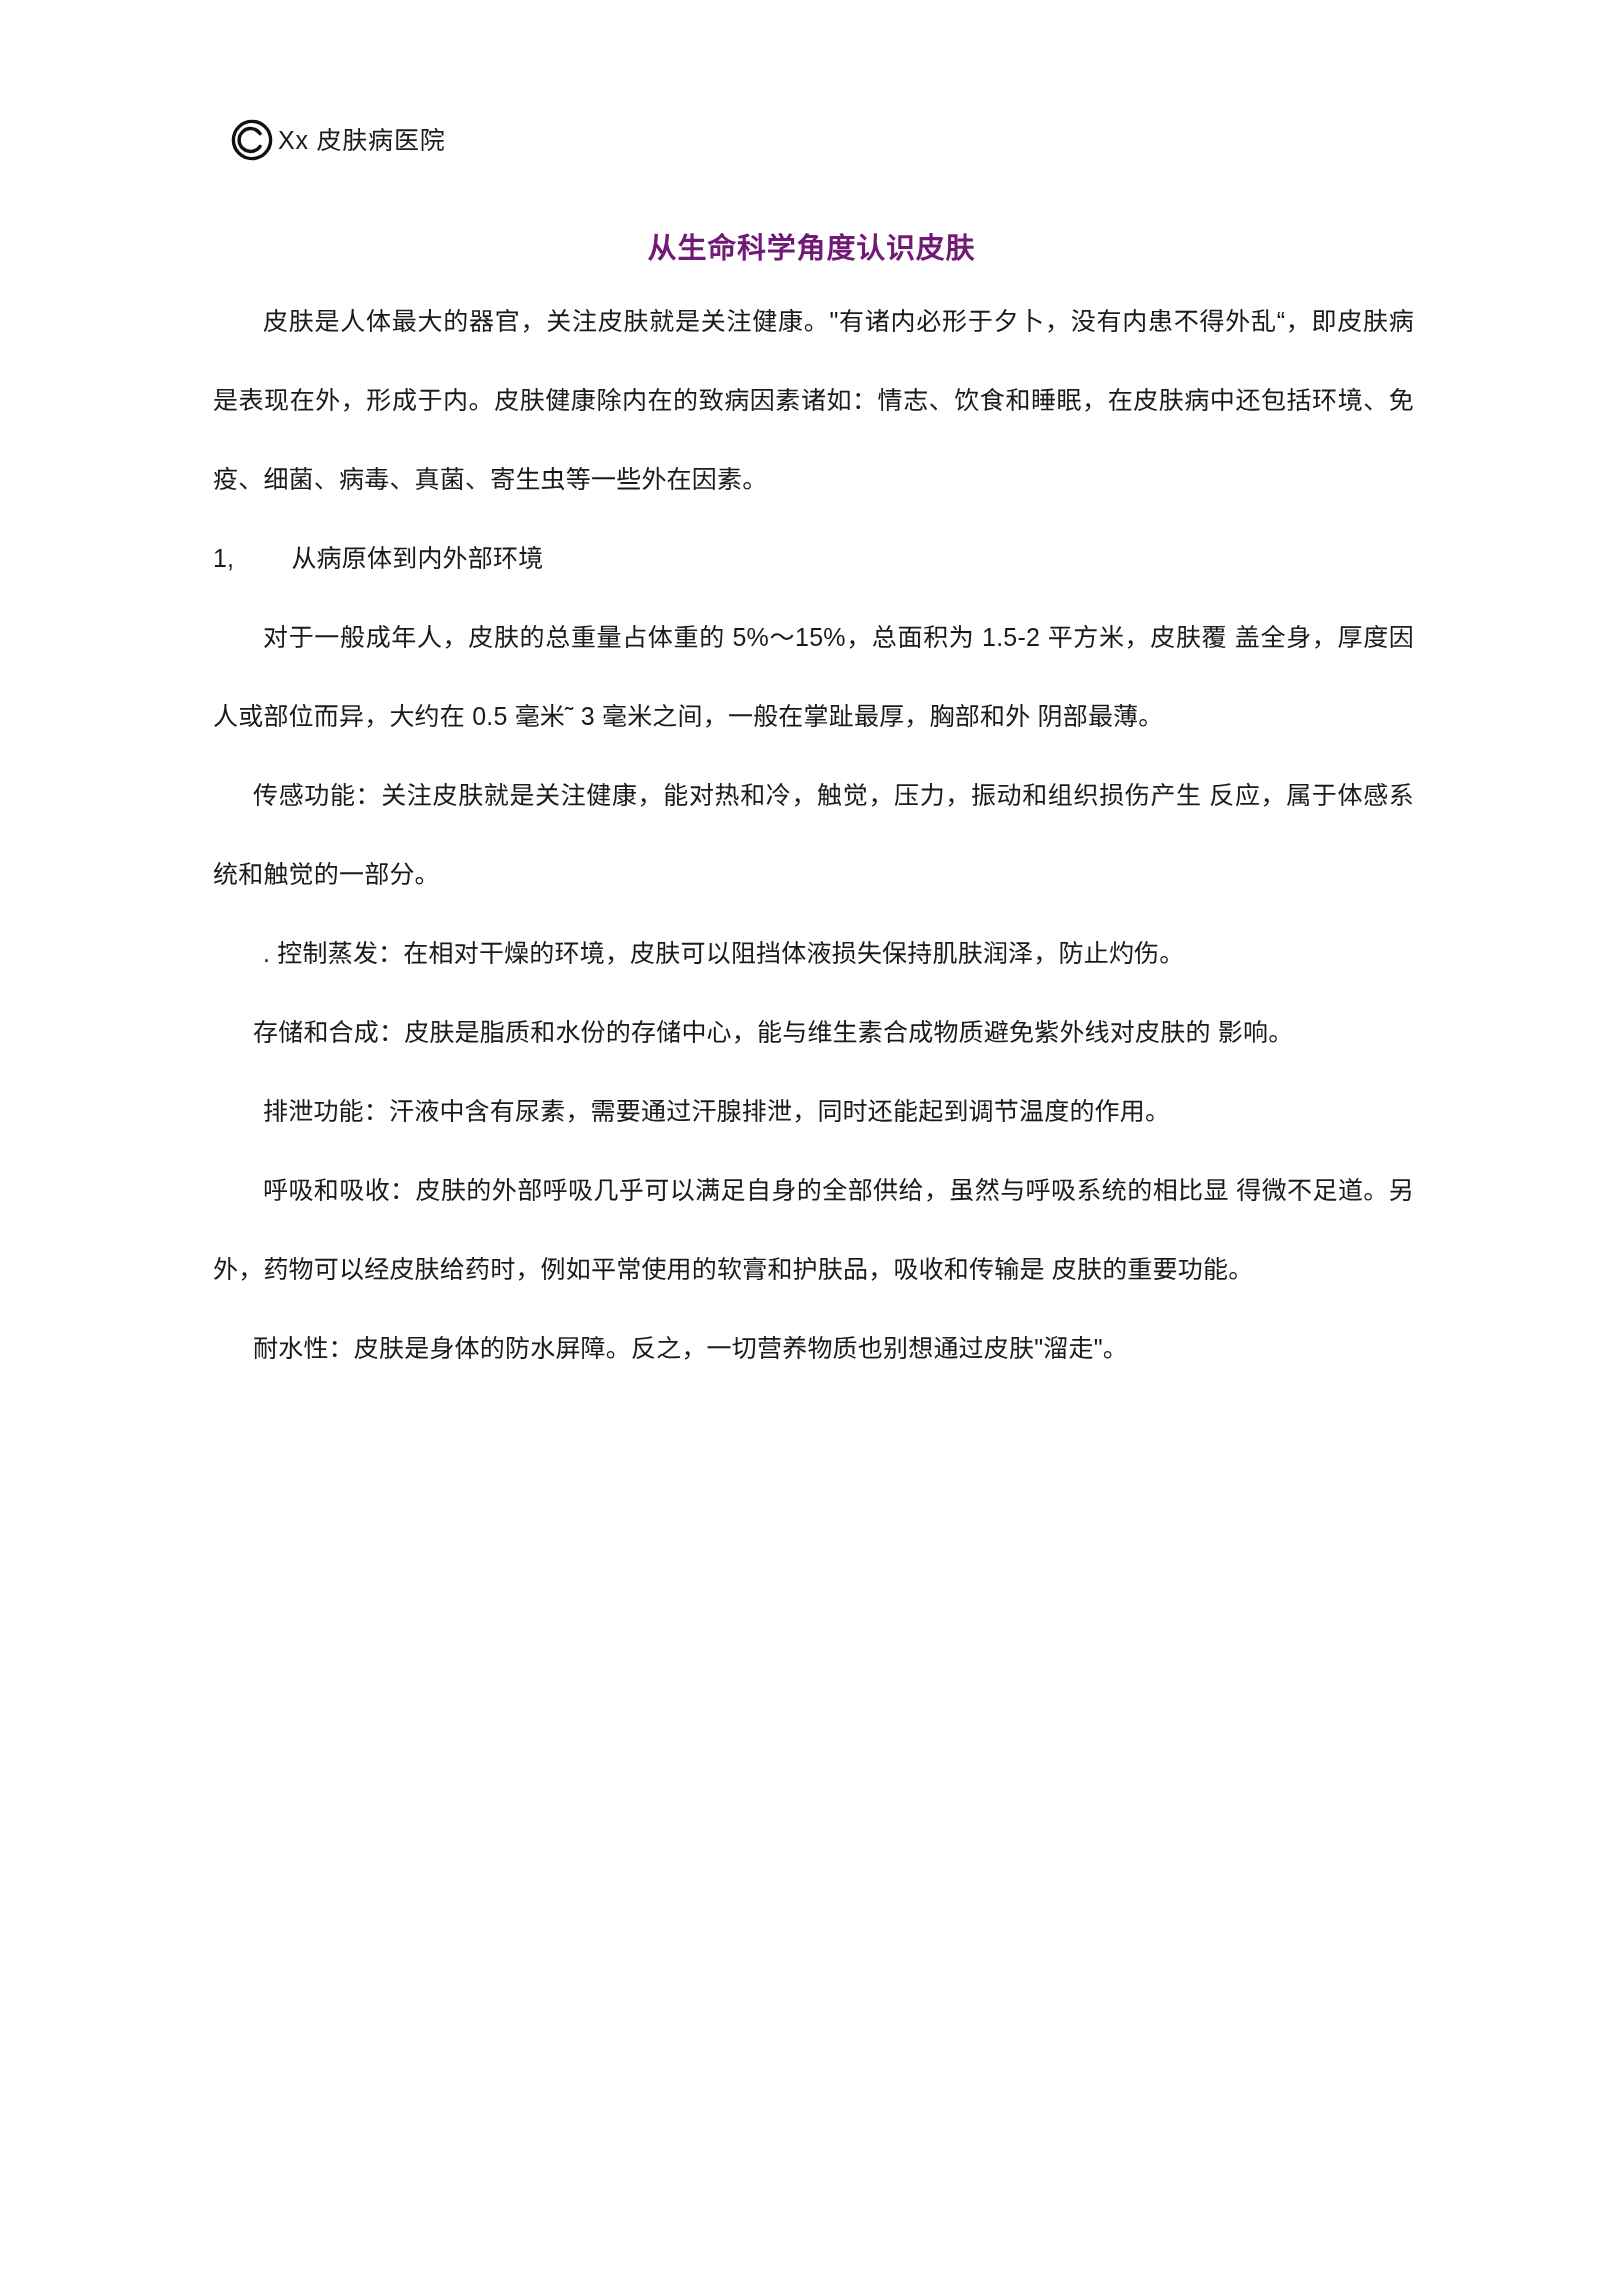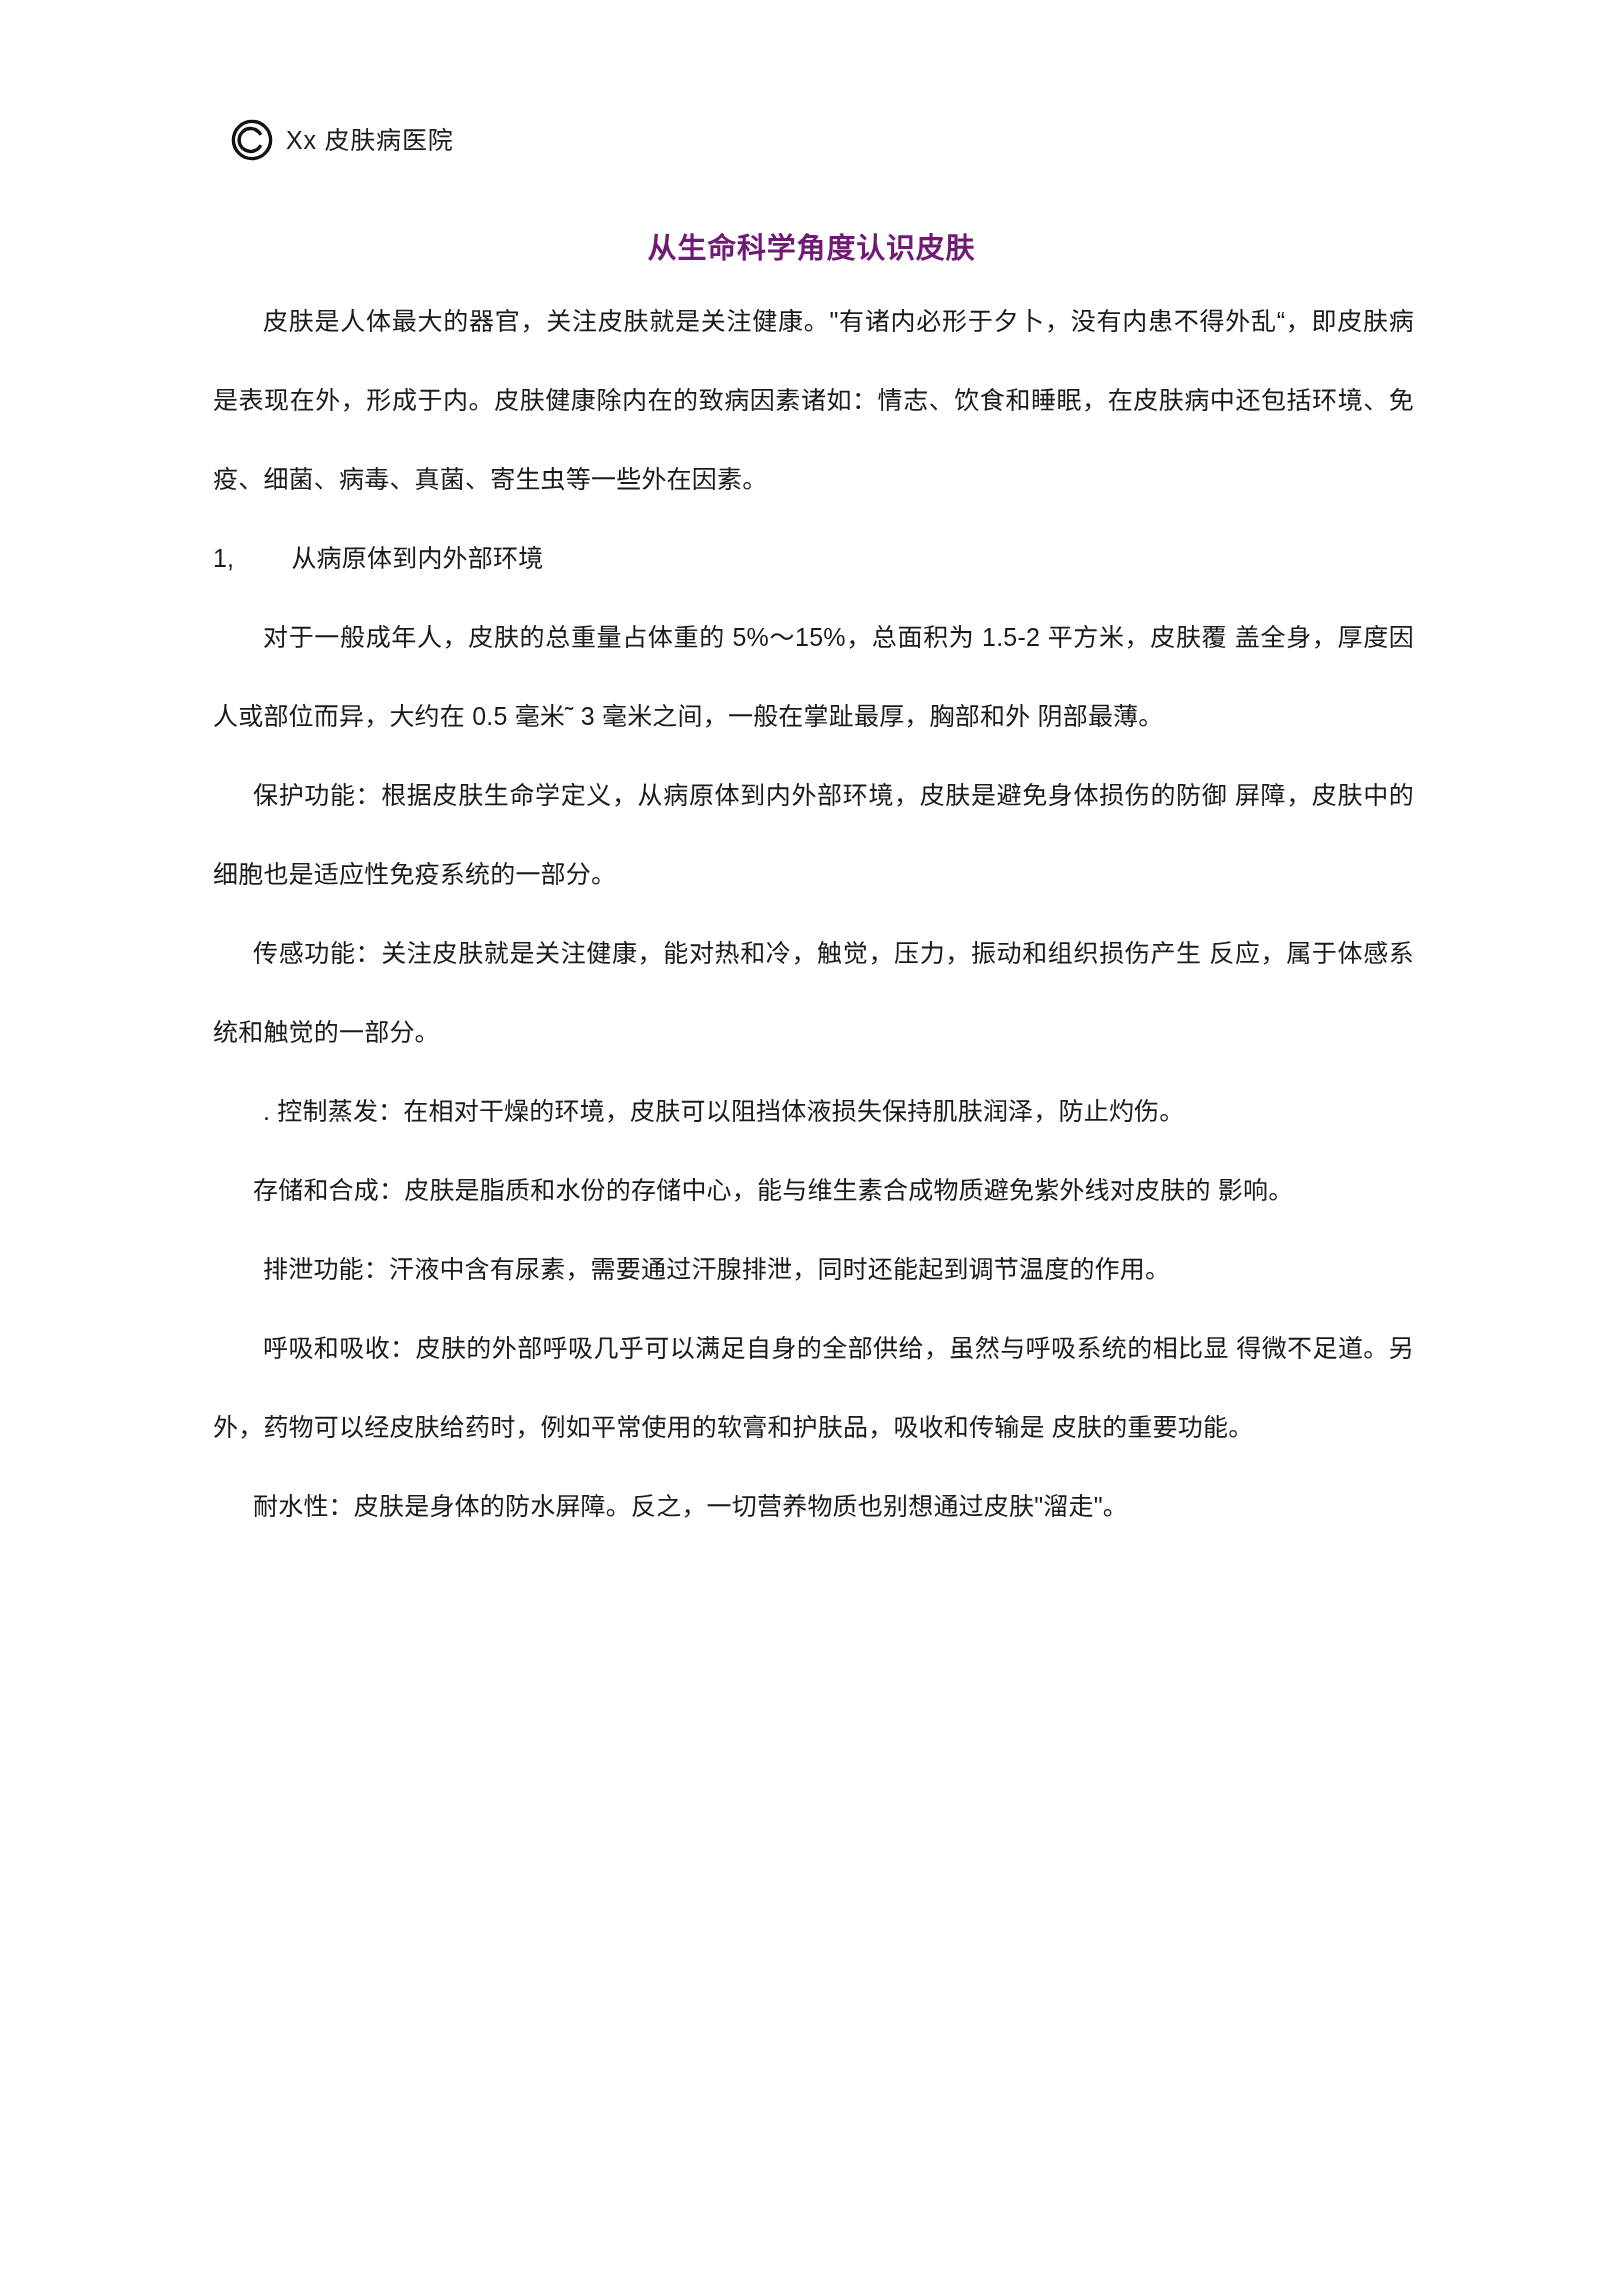--- a/index.html
+++ b/index.html
@@ -26,21 +26,21 @@
     box-sizing: border-box;
   }
 
   
   .header {
     position: absolute;
     top: 118px;
     left: 230px;
     display: flex;
     align-items: center;
-    gap: 12px;
+    gap: 4px;
     justify-content: space-between;
   }
   .logo-mark {
     width: 44px;
     height: 44px;
     flex: 0 0 44px;
     position: relative;
   }
   .logo-mark svg { display: block; }
   .logo-text {
@@ -110,21 +110,20 @@
   <h1 class="doc-title">从生命科学角度认识皮肤</h1>
 
   <div class="body-block">
 
     <p class="para indent">皮肤是人体最大的器官，关注皮肤就是关注健康。"有诸内必形于夕卜，没有内患不得外乱“，即皮肤病是表现在外，形成于内。皮肤健康除内在的致病因素诸如：情志、饮食和睡眠，在皮肤病中还包括环境、免疫、细菌、病毒、真菌、寄生虫等一些外在因素。</p>
 
     <p class="para numbered">1,        从病原体到内外部环境</p>
 
     <p class="para indent">对于一般成年人，皮肤的总重量占体重的 5%～15%，总面积为 1.5-2 平方米，皮肤覆 盖全身，厚度因人或部位而异，大约在 0.5 毫米˜ 3 毫米之间，一般在掌趾最厚，胸部和外 阴部最薄。</p>
 
-    <p class="para indent-sm">保护功能：根据皮肤生命学定义，从病原体到内外部环境，皮肤是避免身体损伤的防御 屏障，皮肤中的细胞也是适应性免疫系统的一部分。</p>
 
     <p class="para indent-sm">传感功能：关注皮肤就是关注健康，能对热和冷，触觉，压力，振动和组织损伤产生 反应，属于体感系统和触觉的一部分。</p>
 
 
     <p class="para indent">. 控制蒸发：在相对干燥的环境，皮肤可以阻挡体液损失保持肌肤润泽，防止灼伤。</p>
 
     <p class="para indent-sm">存储和合成：皮肤是脂质和水份的存储中心，能与维生素合成物质避免紫外线对皮肤的 影响。</p>
 
     <p class="para indent">排泄功能：汗液中含有尿素，需要通过汗腺排泄，同时还能起到调节温度的作用。</p>
 

